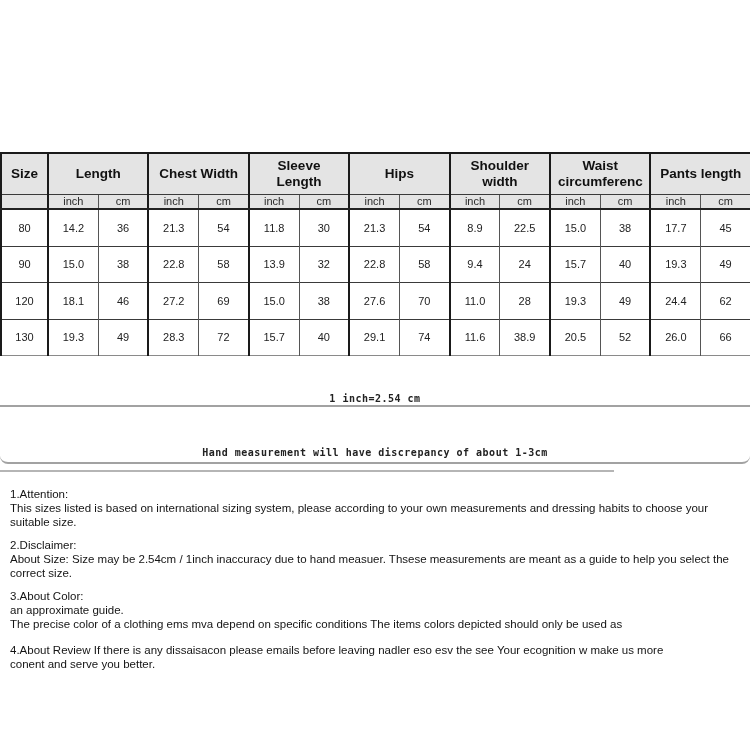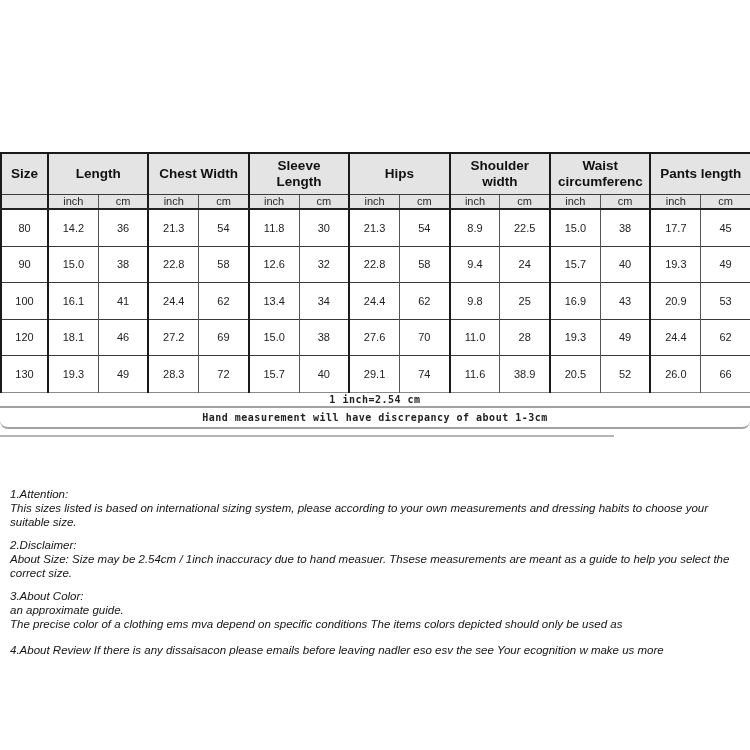--- a/index.html
+++ b/index.html
@@ -22,32 +22,32 @@
     line-height:1.15;white-space:pre-line;color:#111;
   }
   tr.units th{
     height:13px;background:#e4e4e4;font-size:11px;font-weight:normal;
     color:#2a2a2a;border-bottom:2px solid #222;line-height:13px;
   }
   tbody td{height:35.5px;font-size:11px;background:#fff;color:#222;}
   .fn{
     width:750px;text-align:center;color:#222;
     font-family:"DejaVu Sans Mono","Liberation Mono",monospace;
-    font-weight:bold;font-size:10px;letter-spacing:.5px;
+    font-weight:bold;font-size:10px;letter-spacing:.5px;margin-top:36px;
   }
   .fn1{height:13px;line-height:13px;border-bottom:2px solid #a2a2a2;}
   .fn2{height:19px;line-height:19px;border-bottom:2px solid #a2a2a2;border-radius:8px;}
   .fn3{height:6px;border-bottom:2px solid #b5b5b5;}
   .notes{
     position:absolute;top:487px;left:10px;right:6px;
     font-size:11.5px;line-height:14px;color:#141414;
   }
   .note-block{margin-bottom:9px;}
   .note-block.review{margin-top:12px;}
-  .note-line{min-height:14px;font-style:italic;}
+  .note-line{min-height:14px;}
 </style>
 </head>
 <body>
 
 <div class="chart-wrap">
   <table>
       <colgroup>
         <col style="width: 47px;">
         <col style="width: 50.2143px;">
         <col style="width: 50.2143px;">
@@ -113,47 +113,30 @@
           <td>38</td>
           <td class="gb">17.7</td>
           <td>45</td>
         </tr>
         <tr>
           <td>90</td>
           <td class="gb">15.0</td>
           <td>38</td>
           <td class="gb">22.8</td>
           <td>58</td>
-          <td class="gb">12.6</td>
+          <td class="gb">13.9</td>
           <td>32</td>
           <td class="gb">22.8</td>
           <td>58</td>
           <td class="gb">9.4</td>
           <td>24</td>
           <td class="gb">15.7</td>
           <td>40</td>
           <td class="gb">19.3</td>
           <td>49</td>
-        </tr>
-        <tr>
-          <td>100</td>
-          <td class="gb">16.1</td>
-          <td>41</td>
-          <td class="gb">24.4</td>
-          <td>62</td>
-          <td class="gb">13.4</td>
-          <td>34</td>
-          <td class="gb">24.4</td>
-          <td>62</td>
-          <td class="gb">9.8</td>
-          <td>25</td>
-          <td class="gb">16.9</td>
-          <td>43</td>
-          <td class="gb">20.9</td>
-          <td>53</td>
         </tr>
         <tr>
           <td>120</td>
           <td class="gb">18.1</td>
           <td>46</td>
           <td class="gb">27.2</td>
           <td>69</td>
           <td class="gb">15.0</td>
           <td>38</td>
           <td class="gb">27.6</td>
@@ -198,14 +181,15 @@
     <div class="note-line">2.Disclaimer:</div>
     <div class="note-line">About Size: Size may be 2.54cm / 1inch inaccuracy due to hand measuer. Thsese measurements are meant as a guide to help you select the correct size.</div>
   </div>
   <div class="note-block">
     <div class="note-line">3.About Color:</div>
     <div class="note-line">an approximate guide.</div>
     <div class="note-line">The precise color of a clothing ems mva depend on specific conditions The items colors depicted should only be used as</div>
   </div>
   <div class="note-block review">
     <div class="note-line">4.About Review If there is any dissaisacon please emails before leaving nadler eso esv the see Your ecognition w make us more</div>
+    <div class="note-line">conent and serve you better.</div>
   </div>
 </div>
 
 </body></html>

